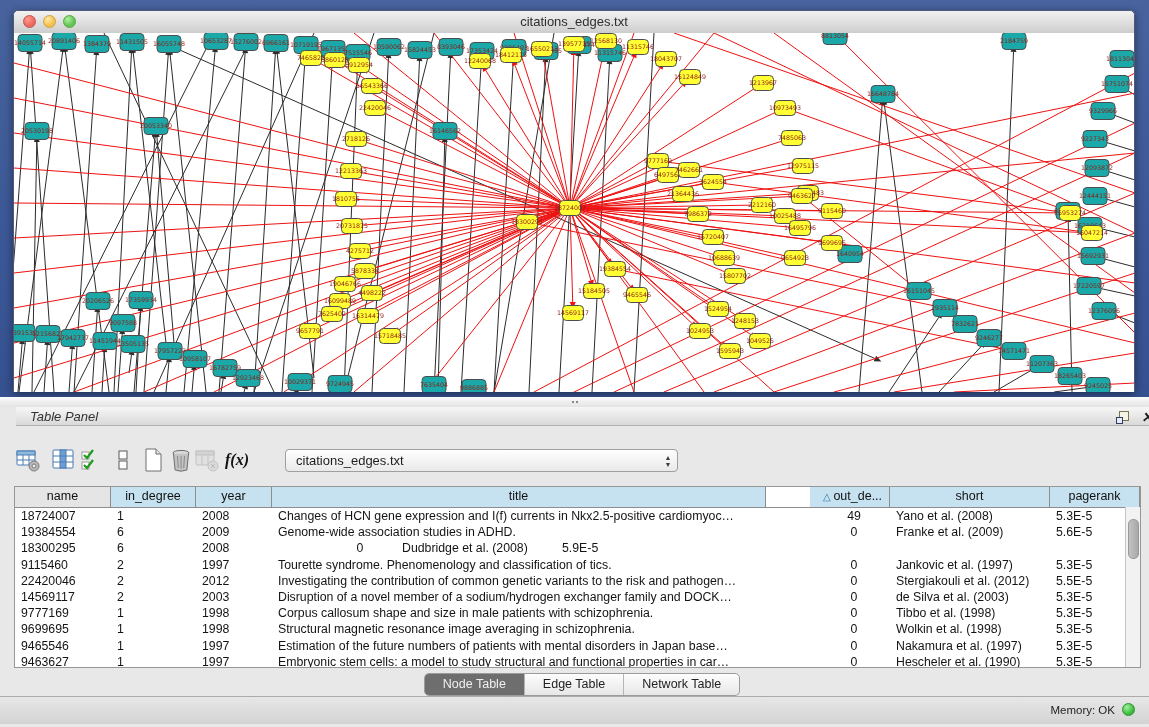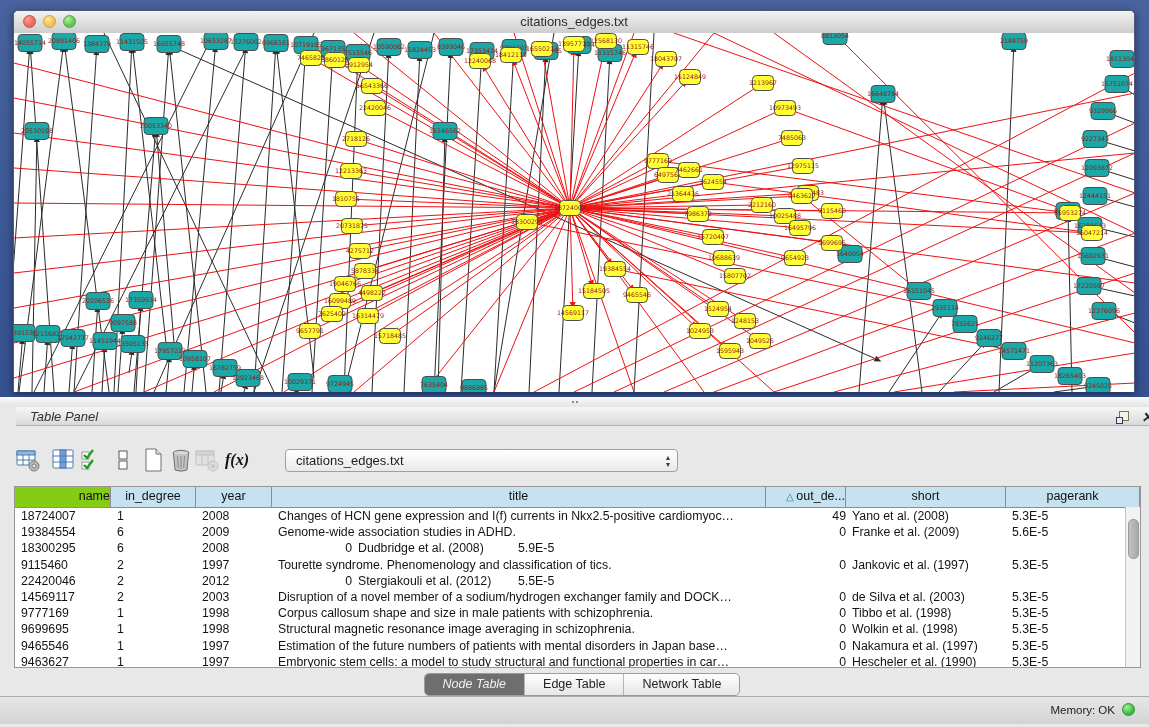--- a/index.html
+++ b/index.html
@@ -51,41 +51,41 @@
               background:linear-gradient(180deg,#fff,#e9e9e9);display:flex;
               align-items:center;cursor:pointer;}
   .select-text{flex:1;font-size:13px;color:#1d1d1d;padding-left:10px;}
   .stepper{width:18px;text-align:center;font-size:7px;line-height:7px;color:#3c3c3c;}
 
   .table-wrap{position:absolute;left:14px;top:486px;width:1127px;height:182px;
               border:1px solid #979797;background:#fff;box-sizing:border-box;overflow:hidden;}
   .thead{display:flex;height:20px;border-bottom:1px solid #8d8d8d;font-size:12.5px;color:#111;}
   .th{box-sizing:border-box;border-right:1px solid #8d8d8d;text-align:center;
       line-height:19px;background:#c6e2f0;overflow:hidden;white-space:nowrap;cursor:pointer;}
-  .th.gray{background:#84cc16;text-align:right;}
+  .th.gray{background:#e5e5e5;}
   .sort-tri{color:#2f7ca8;font-size:10px;}
   .c0{width:96px;}.c1{width:85px;}.c2{width:76px;}.c3{width:494px;}
-  .c4{width:80px;text-align:right;padding-left:6px;}.c5{width:160px;}.c6{flex:1;}
+  .c4{width:80px;text-align:center;padding-left:6px;margin-left:44px;}.c5{width:160px;}.c6{flex:1;}
   .tbody{position:relative;}
   .tr{display:flex;height:16.2px;font-size:12.3px;color:#141414;cursor:default;}
   .td{box-sizing:border-box;padding-left:6px;overflow:hidden;white-space:nowrap;line-height:16px;}
   .td.c4{padding-left:8px;}
   .vscroll{position:absolute;right:0;top:20px;bottom:0;width:14px;
            background:#f2f2f2;border-left:1px solid #c4c4c4;}
   .vthumb{position:absolute;left:2px;top:12px;width:9px;height:38px;border-radius:5px;
           background:linear-gradient(90deg,#c2c2c2,#a8a8a8);border:1px solid #9a9a9a;}
 
   .tabs-row{position:absolute;left:0;top:673px;width:1149px;height:24px;
             display:flex;justify-content:center;}
   .tabs-group{display:flex;height:21px;margin-left:15px;border:1px solid #9b9b9b;
               border-radius:5px;overflow:hidden;background:linear-gradient(180deg,#fdfdfd,#e7e7e7);}
   .tab-btn{padding:0 18px;font-size:12.5px;line-height:20px;color:#222;cursor:pointer;
            border-right:1px solid #b5b5b5;}
   .tab-btn:last-child{border-right:none;}
-  .tab-btn.active{background:#6e6e6e;color:#f0f0f0;font-style:italic;}
+  .tab-btn.active{background:#6e6e6e;color:#f0f0f0;}
 
   .statusbar{position:absolute;left:0;top:696px;width:1149px;height:28px;
              border-top:1px solid #ababab;background:linear-gradient(180deg,#e7e7e7,#d3d3d3);
              box-sizing:border-box;}
   .mem-label{position:absolute;right:34px;top:7px;font-size:11.5px;color:#222;}
   .mem-dot{position:absolute;right:14px;top:6px;width:13px;height:13px;border-radius:50%;
            background:radial-gradient(circle at 35% 30%,#9ff09f,#39bb39 65%);
            border:1px solid #2e8f2e;box-sizing:border-box;}
 </style>
 </head>
@@ -780,20 +780,21 @@
         <div class="td c2">1997</div>
         <div class="td c3">Tourette syndrome. Phenomenology and classification of tics.</div>
         <div class="td c4">0</div>
         <div class="td c5">Jankovic et al. (1997)</div>
         <div class="td c6">5.3E-5</div>
       </div>
       <div class="tr">
         <div class="td c0">22420046</div>
         <div class="td c1">2</div>
         <div class="td c2">2012</div>
+        <div class="td c3">Investigating the contribution of common genetic variants to the risk and pathogen…</div>
         <div class="td c4">0</div>
         <div class="td c5">Stergiakouli et al. (2012)</div>
         <div class="td c6">5.5E-5</div>
       </div>
       <div class="tr">
         <div class="td c0">14569117</div>
         <div class="td c1">2</div>
         <div class="td c2">2003</div>
         <div class="td c3">Disruption of a novel member of a sodium/hydrogen exchanger family and DOCK…</div>
         <div class="td c4">0</div>

